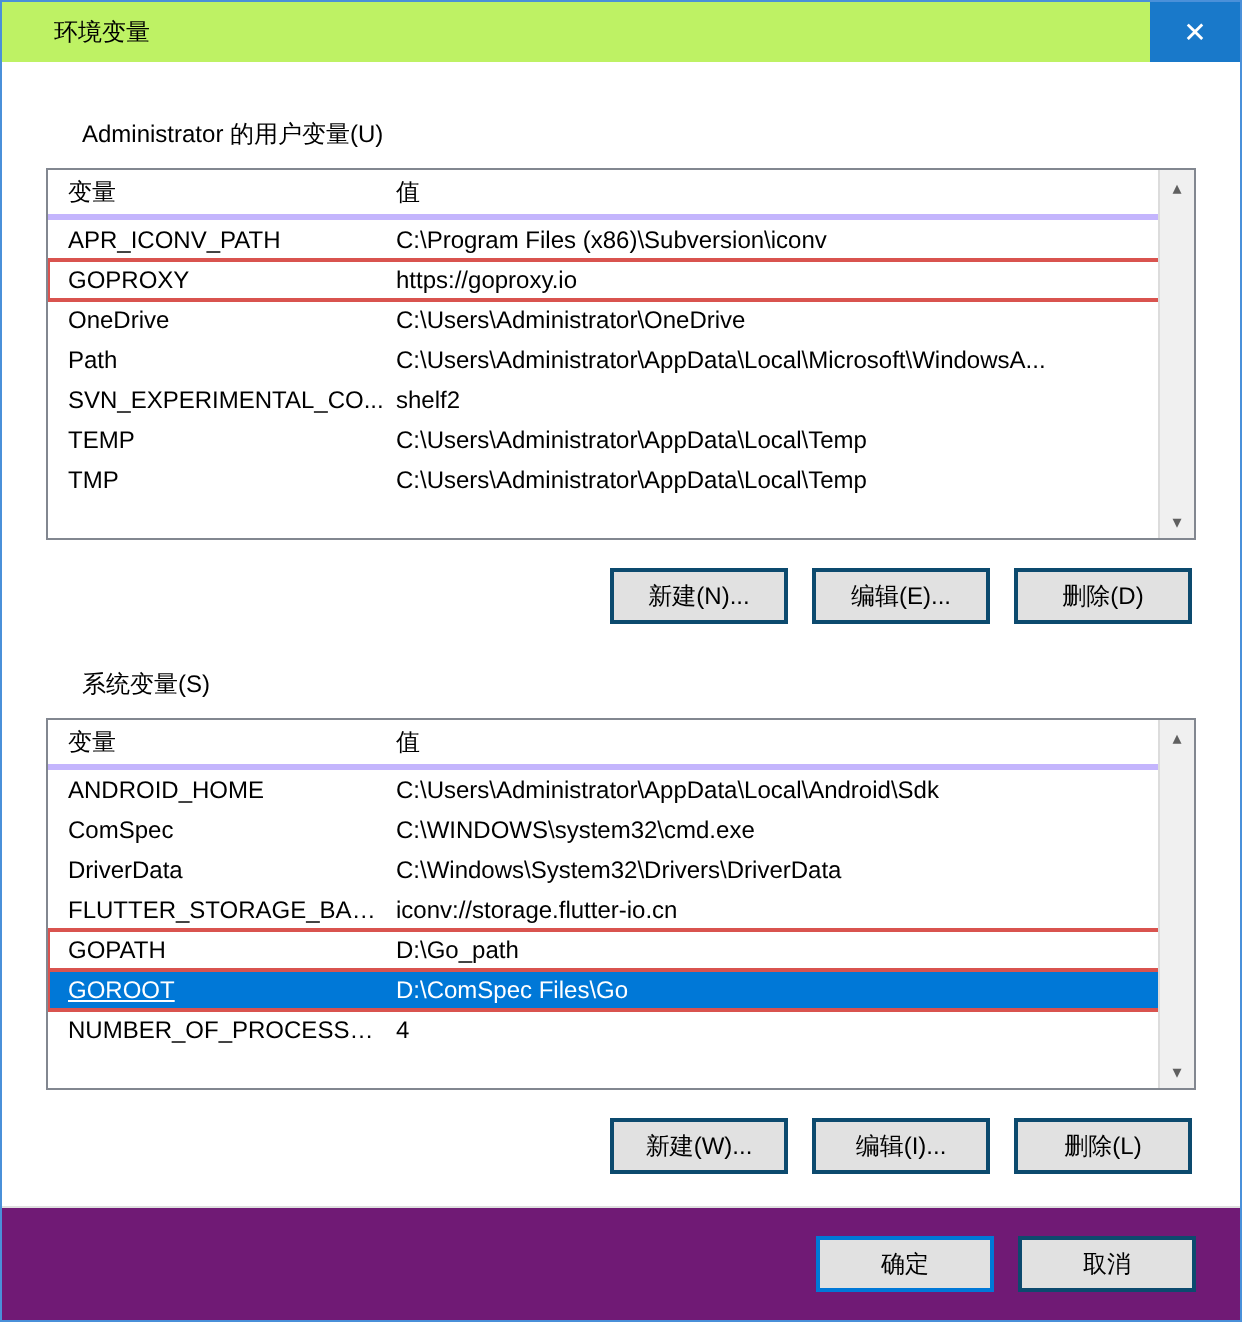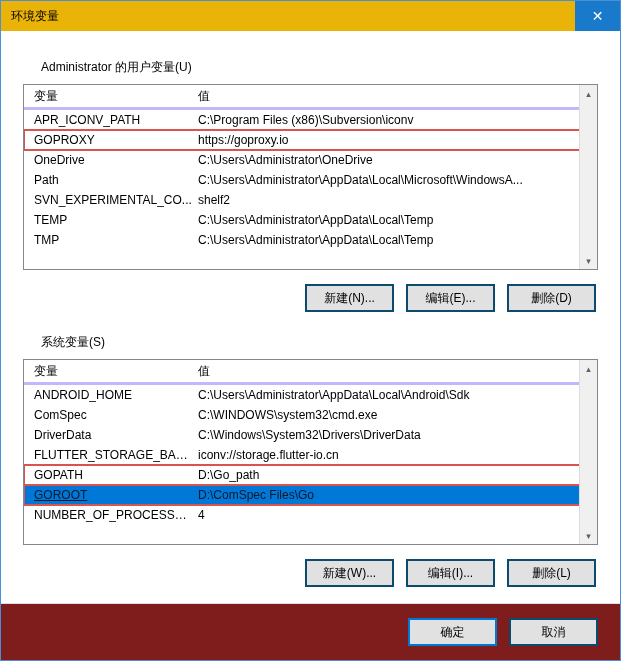--- a/index.html
+++ b/index.html
@@ -1,37 +1,37 @@
 <!DOCTYPE html>
 <html><head>
 <meta charset="utf-8">
 <style>
 html,body{margin:0;padding:0;font-family:"Microsoft YaHei","Segoe UI",Tahoma,sans-serif;font-size:12px;background:#fff;color:#000}
 .window{width:621px;height:661px;border:1px solid #4a90d9;box-sizing:border-box;position:relative;background:#fff}
-.titlebar{height:30px;background:#eab308;display:flex;align-items:center;justify-content:space-between;padding-left:10px}
+.titlebar{height:30px;background:#bef264;display:flex;align-items:center;justify-content:space-between;padding-left:26px}
 .titlebar-title{font-size:12px;color:#000}
 .titlebar-close{width:45px;height:30px;background:#1979ca;color:#fff;display:flex;align-items:center;justify-content:center;font-size:14px;cursor:default}
 .content{padding:18px 22px 0 22px}
 .group-label{font-size:12px;margin:10px 0 8px 18px}
 .list-wrap{border:1px solid #828790;position:relative;background:#fff;height:184px;overflow:hidden}
 .list-inner{height:100%;overflow:hidden}
 .list-header{display:flex;height:22px;align-items:center;border-bottom:3px solid #c4b5fd}
 .col-name{width:160px;padding-left:10px}
 .col-val{flex:1;padding-left:4px;overflow:hidden;white-space:nowrap;text-overflow:ellipsis}
 .row{display:flex;height:20px;align-items:center;font-size:12px}
 .row .col-name{white-space:nowrap;overflow:hidden;text-overflow:ellipsis}
 .row .col-val{white-space:nowrap;overflow:hidden;text-overflow:ellipsis}
 .row.hl{outline:2px solid #d9534f;outline-offset:-1px}
-.row.hl-sel{background:#0078d7;color:#0f172a;outline:2px solid #d9534f;outline-offset:-1px}
+.row.hl-sel{background:#0078d7;color:#ffffff;outline:2px solid #d9534f;outline-offset:-1px}
 .row.hl-sel .col-name{text-decoration:underline}
 .scrollbar{position:absolute;right:0;top:0;bottom:0;width:17px;background:#f0f0f0;border-left:1px solid #dcdcdc;display:flex;flex-direction:column;justify-content:space-between;align-items:center}
 .scroll-arrow{width:17px;height:17px;display:flex;align-items:center;justify-content:center;font-size:9px;color:#606060}
 .btn-row{display:flex;justify-content:flex-end;gap:12px;margin:14px 2px 22px 0}
 .btn{min-width:85px;height:24px;border:2px solid #0c4a6e;background:#e1e1e1;font-size:12px;display:flex;align-items:center;justify-content:center;cursor:default}
-.footer{position:absolute;bottom:0;left:0;right:0;border-top:1px solid #dfdfdf;padding:14px 22px;display:flex;justify-content:flex-end;gap:12px;background:#7f1d1d}
+.footer{position:absolute;bottom:0;left:0;right:0;border-top:1px solid #dfdfdf;padding:14px 22px;display:flex;justify-content:flex-end;gap:12px;background:#701a75}
 .btn.primary{border-color:#0078d7}
 </style>
 </head>
 <body>
 
 <div class="window">
   <div class="titlebar">
     <span class="titlebar-title">环境变量</span>
     <div class="titlebar-close">
       <span>✕</span>

